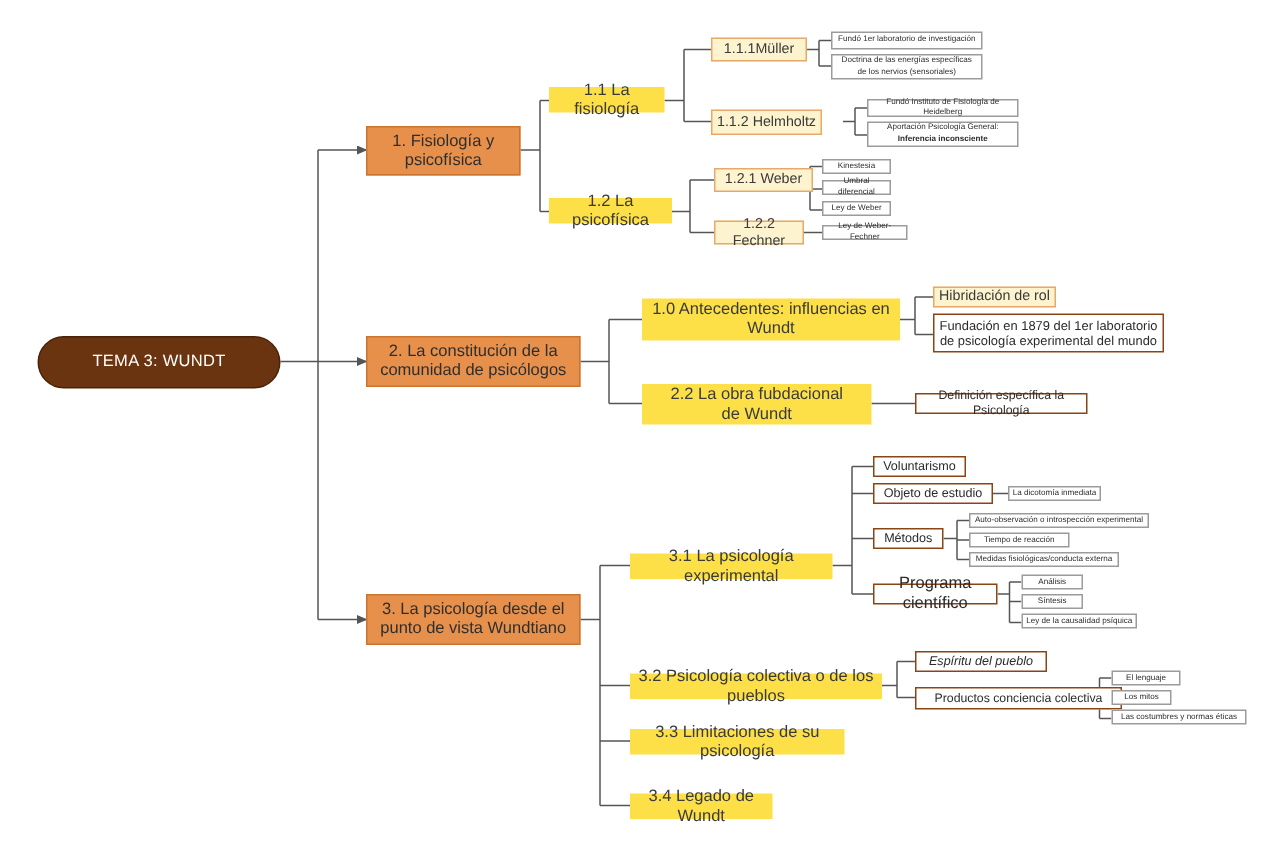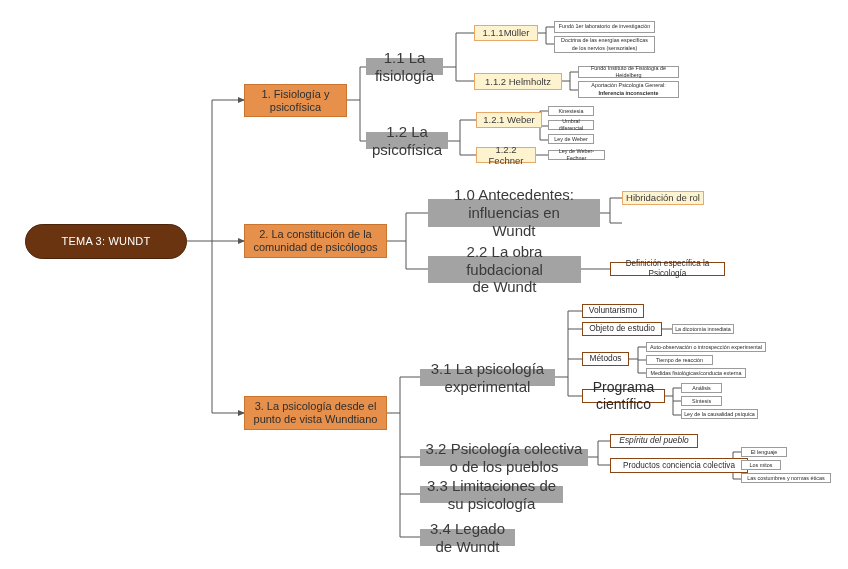--- a/index.html
+++ b/index.html
@@ -53,24 +53,24 @@
   
   .n-l1 {
     background: #E6904C;
     border: 1px solid #C9742F;
     color: #2e2e2e;
     font-size: 11px;
   }
 
   
   .n-l2 {
-    background: #a3a3a3;
+    background: #fde047;
     border: none;
     color: #3a3a3a;
-    font-size: 15px;
+    font-size: 11px;
   }
 
   
   .n-l3 {
     background: #FDF4CF;
     border: 1px solid #E7A96A;
     color: #3a3a3a;
     font-size: 9.5px;
   }
 
@@ -207,21 +207,21 @@
 
   <div class="node n-l2" style="left:366px; top:58px; width:77px; height:17px;">1.1 La fisiología</div>
 
   <div class="node n-l3" style="left:474px; top:25px; width:64px; height:16px;">1.1.1Müller</div>
 
   <div class="node n-l4" style="left:554px; top:21px; width:101px; height:12px;">Fundó 1er laboratorio de investigación</div>
 
   <div class="node n-l4" style="left:554px; top:36px; width:101px; height:17px;">Doctrina de las energías específicas
 de los nervios (sensoriales)</div>
 
-  <div class="node n-l3" style="left:474px; top:73px; width:88px; height:17px;">1.1.2 Helmholtz</div>
+  <div class="node n-l3" style="left:474px; top:73px; width:74px; height:17px;">1.1.2 Helmholtz</div>
 
   <div class="node n-l4" style="left:578px; top:66px; width:101px; height:12px;">Fundó Instituto de Fisiología de Heidelberg</div>
 
   <div class="node n-l4" style="left:578px; top:81px; width:101px; height:17px; flex-direction:column; gap:0;">
     <span>Aportación Psicología General:</span>
     <b>Inferencia inconsciente</b>
   </div>
 
   <div class="node n-l2" style="left:366px; top:132px; width:82px; height:17px;">1.2 La psicofísica</div>
 
@@ -238,20 +238,22 @@
   <div class="node n-l4" style="left:548px; top:150px; width:57px; height:10px;">Ley de Weber-Fechner</div>
 
   <div class="node n-l1" style="left:244px; top:224px; width:143px; height:34px;">2. La constitución de la
 comunidad de psicólogos</div>
 
   <div class="node n-l2" style="left:428px; top:199px; width:172px; height:28px;">1.0 Antecedentes: influencias en
 Wundt</div>
 
   <div class="node n-l3" style="left:622px; top:191px; width:82px; height:14px;">Hibridación de rol</div>
 
+  <div class="node n-l3b" style="left:622px; top:209px; width:154px; height:26px; font-size:8.6px;">Fundación en 1879 del 1er laboratorio
+de psicología experimental del mundo</div>
 
   <div class="node n-l2" style="left:428px; top:256px; width:153px; height:27px;">2.2 La obra fubdacional
 de Wundt</div>
 
   <div class="node n-l3b" style="left:610px; top:262px; width:115px; height:14px; font-size:8.2px;">Definición específica la Psicología</div>
 
   <div class="node n-l1" style="left:244px; top:396px; width:143px; height:34px;">3. La psicología desde el
 punto de vista Wundtiano</div>
 
   <div class="node n-l2" style="left:420px; top:369px; width:135px; height:17px;">3.1 La psicología experimental</div>
@@ -263,21 +265,21 @@
   <div class="node n-l4" style="left:672px; top:324px; width:62px; height:10px;">La dicotomía inmediata</div>
 
   <div class="node n-l3b" style="left:582px; top:352px; width:47px; height:14px; font-size:8.4px;">Métodos</div>
 
   <div class="node n-l4" style="left:646px; top:342px; width:120px; height:10px;">Auto-observación o introspección experimental</div>
 
   <div class="node n-l4" style="left:646px; top:355px; width:67px; height:10px;">Tiempo de reacción</div>
 
   <div class="node n-l4" style="left:646px; top:368px; width:100px; height:10px;">Medidas fisiológicas/conducta externa</div>
 
-  <div class="node n-l3b" style="left:582px; top:389px; width:83px; height:14px; font-size:14px;">Programa científico</div>
+  <div class="node n-l3b" style="left:582px; top:389px; width:83px; height:14px; font-size:11px;">Programa científico</div>
 
   <div class="node n-l4" style="left:681px; top:383px; width:41px; height:10px;">Análisis</div>
 
   <div class="node n-l4" style="left:681px; top:396px; width:41px; height:10px;">Síntesis</div>
 
   <div class="node n-l4" style="left:681px; top:409px; width:77px; height:10px;">Ley de la causalidad psíquica</div>
 
   <div class="node n-l2" style="left:420px; top:449px; width:168px; height:17px;">3.2 Psicología colectiva o de los pueblos</div>
 
   <div class="node n-l3b ital" style="left:610px; top:434px; width:88px; height:14px; font-size:8.4px;">Espíritu del pueblo</div>

